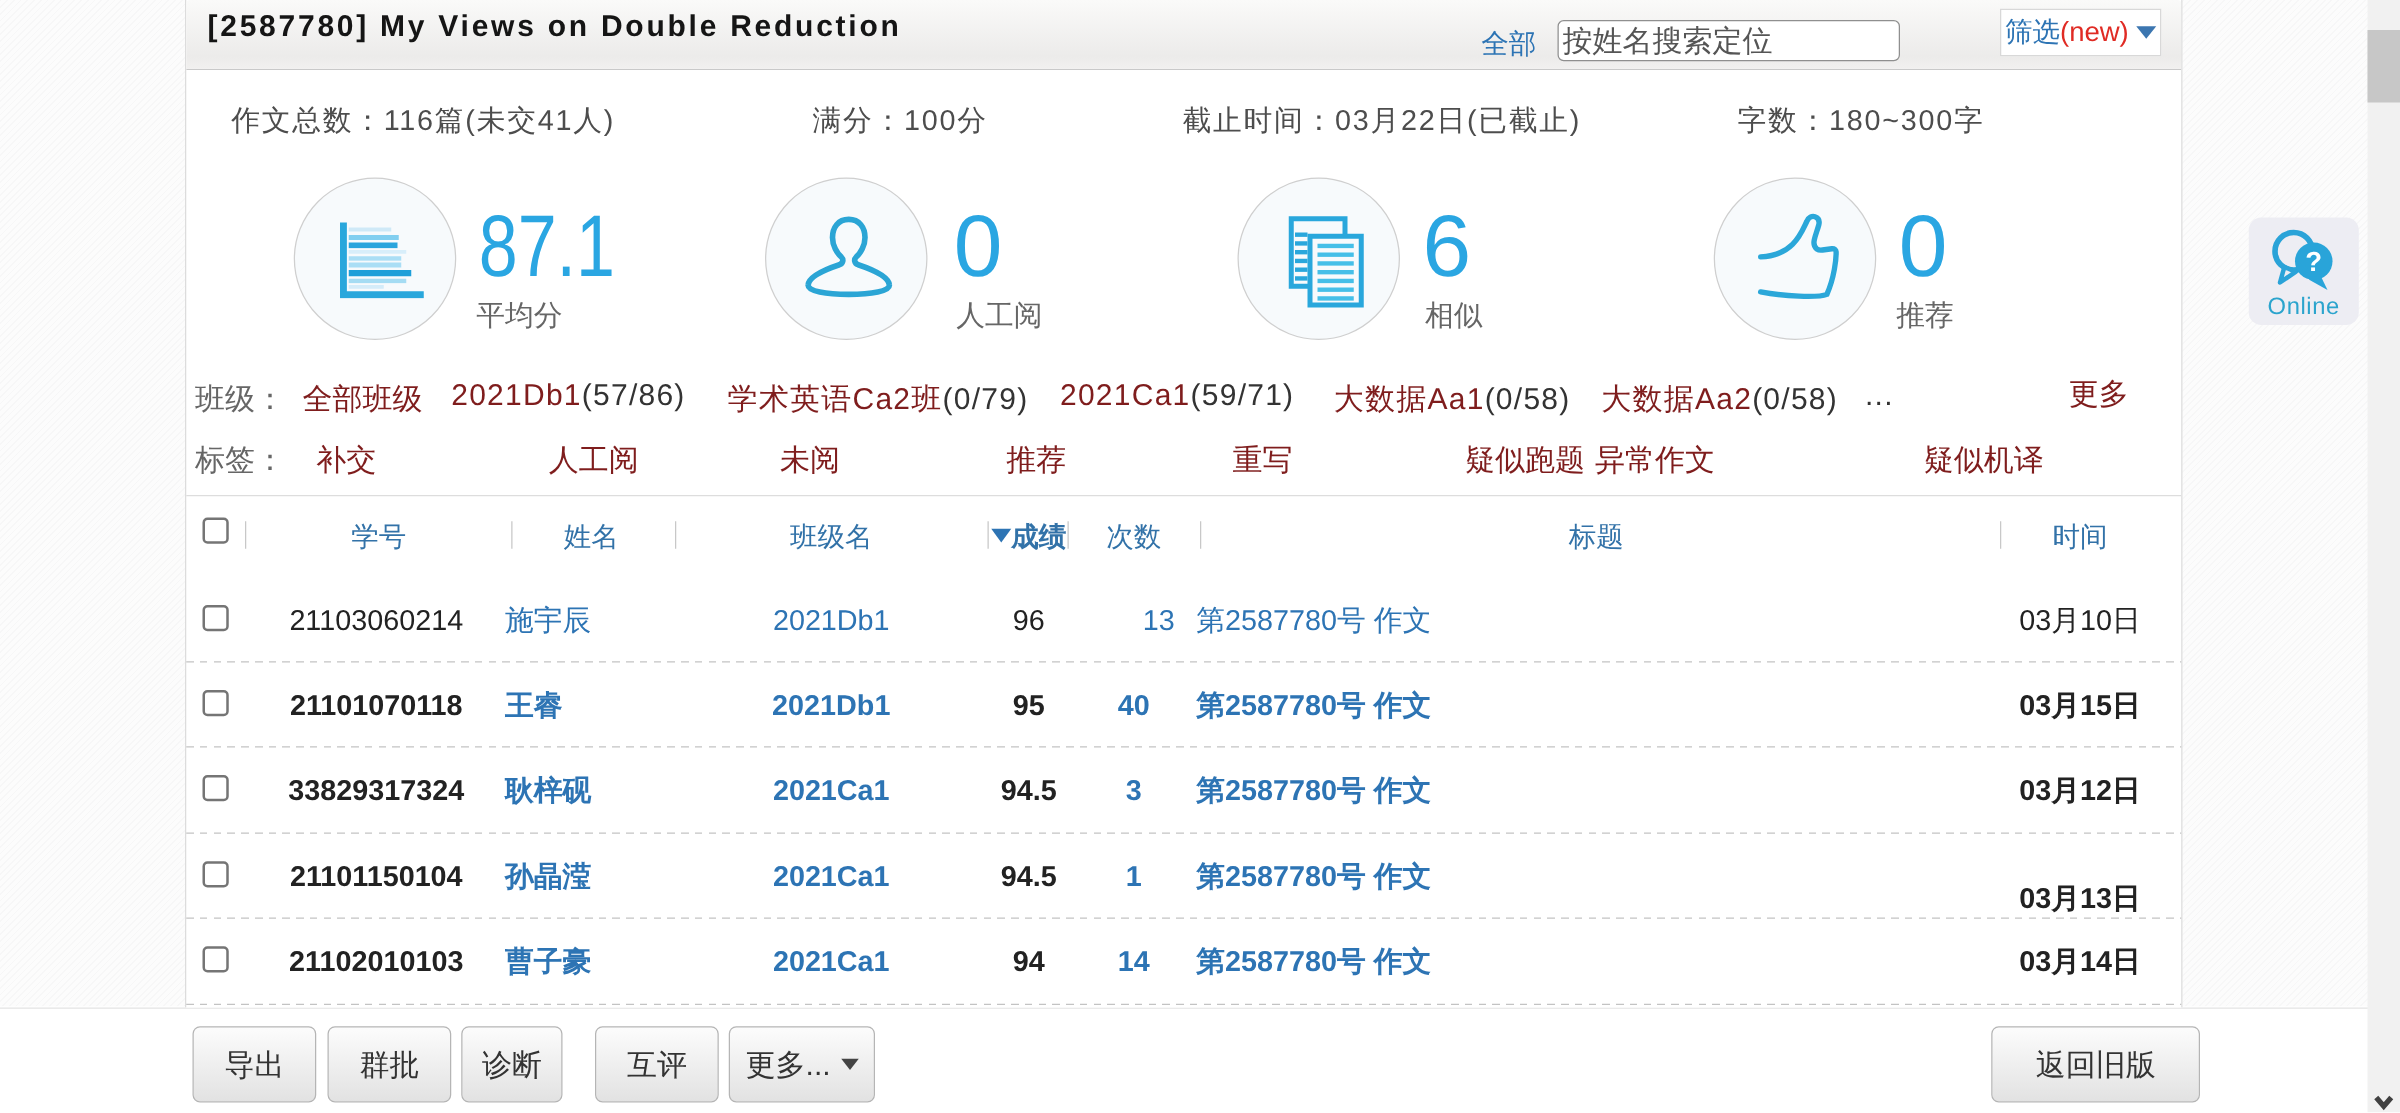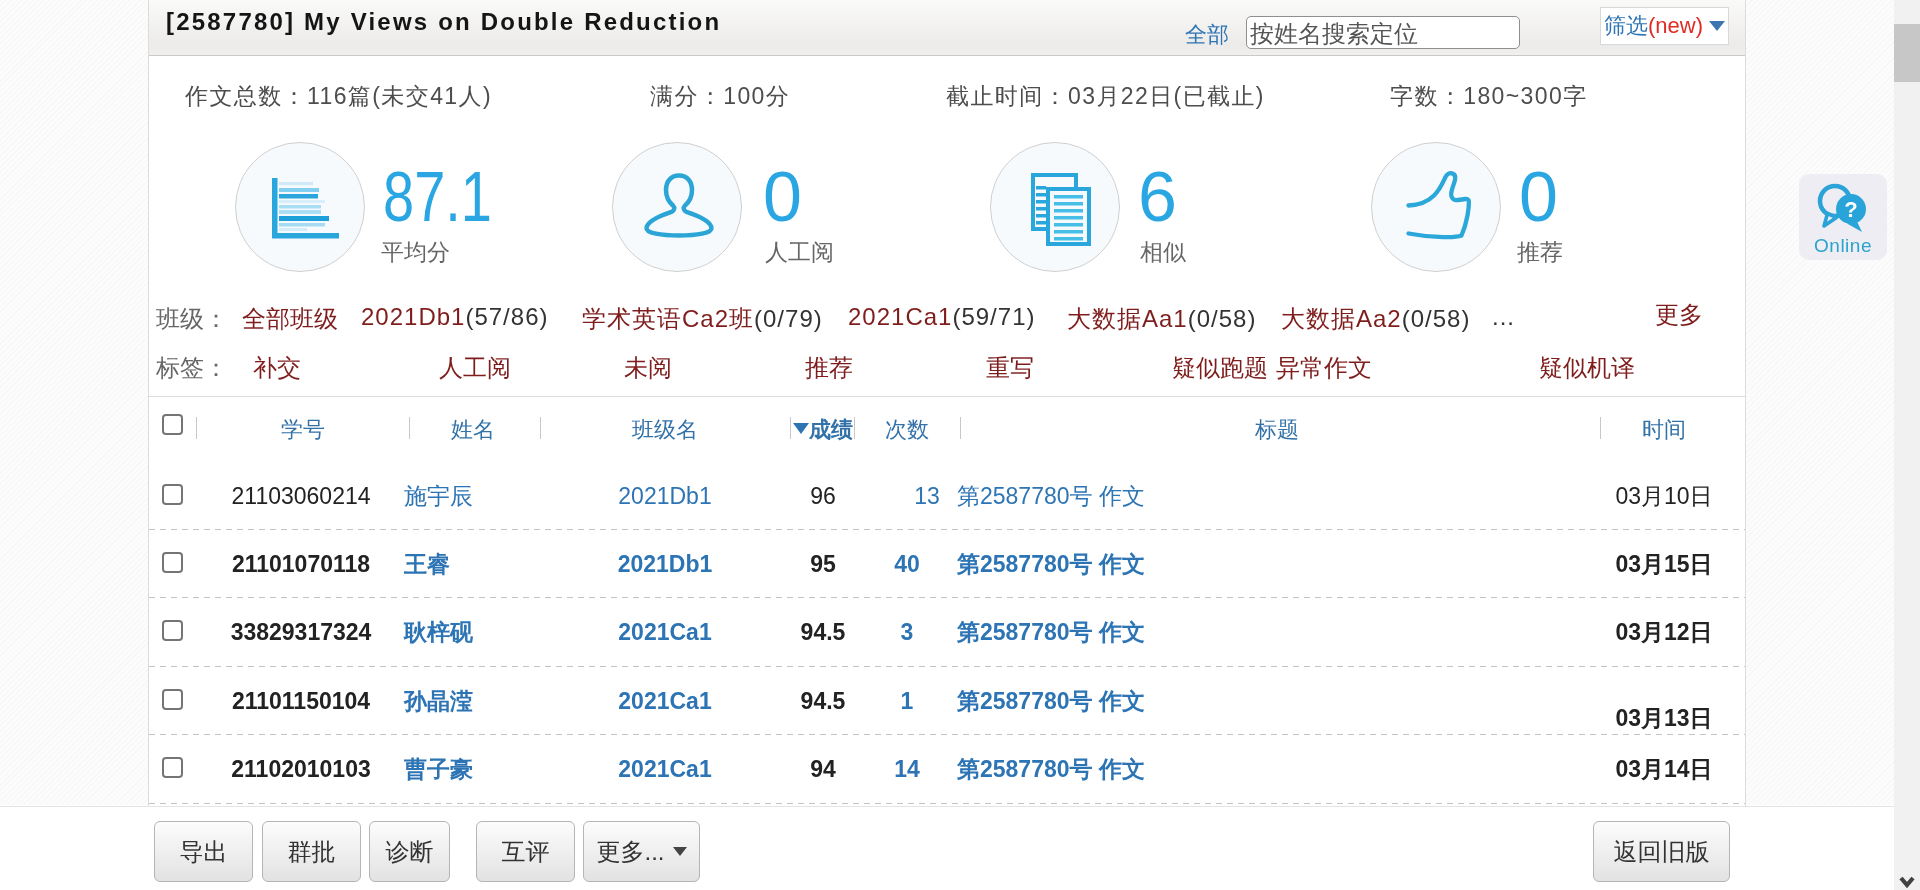--- a/index.html
+++ b/index.html
@@ -200,21 +200,21 @@
 <div class="abs dashline" style="top:597px;"></div>
 <div class="abs dashline" style="top:666px;"></div>
 <div class="abs dashline" style="top:734px;"></div>
 <div class="abs dashline" style="top:803px;"></div>
 
 <div class="abs btn" style="left:154px;width:99px;">导出</div>
 <div class="abs btn" style="left:262px;width:99px;">群批</div>
 <div class="abs btn" style="left:369px;width:81px;">诊断</div>
 <div class="abs btn" style="left:476px;width:99px;text-align:right;">互评</div>
 <div class="abs btn" style="left:583px;width:117px;">更多...<span style="display:inline-block;width:0;height:0;border-left:7px solid transparent;border-right:7px solid transparent;border-top:9px solid #444;margin-left:8px;"></span></div>
-<div class="abs btn" style="left:1593px;width:137px;">返回旧版</div>
+<div class="abs btn" style="left:1593px;width:167px;">返回旧版</div>
 
 <div class="abs onlinebox"></div>
 <svg class="abs" style="left:1814px;top:182px;" width="56" height="52" viewBox="0 0 56 52">
   <circle cx="21" cy="19" r="15" fill="none" stroke="#2aa3d8" stroke-width="4.5"></circle>
   <path d="M13.5,31.5 L10,44 L22.5,35.5 Z" fill="#ededf3" stroke="#2aa3d8" stroke-width="3.6" stroke-linejoin="round"></path>
   <circle cx="37" cy="27" r="15" fill="#29a4d9"></circle>
   <path d="M42,37.5 L48,50 L33,41.5 Z" fill="#29a4d9"></path>
   <text x="37" y="35" font-size="22" font-weight="bold" fill="#fff" text-anchor="middle" font-family="Liberation Sans">?</text>
 </svg>
 <div class="abs onlinetxt">Online</div>

